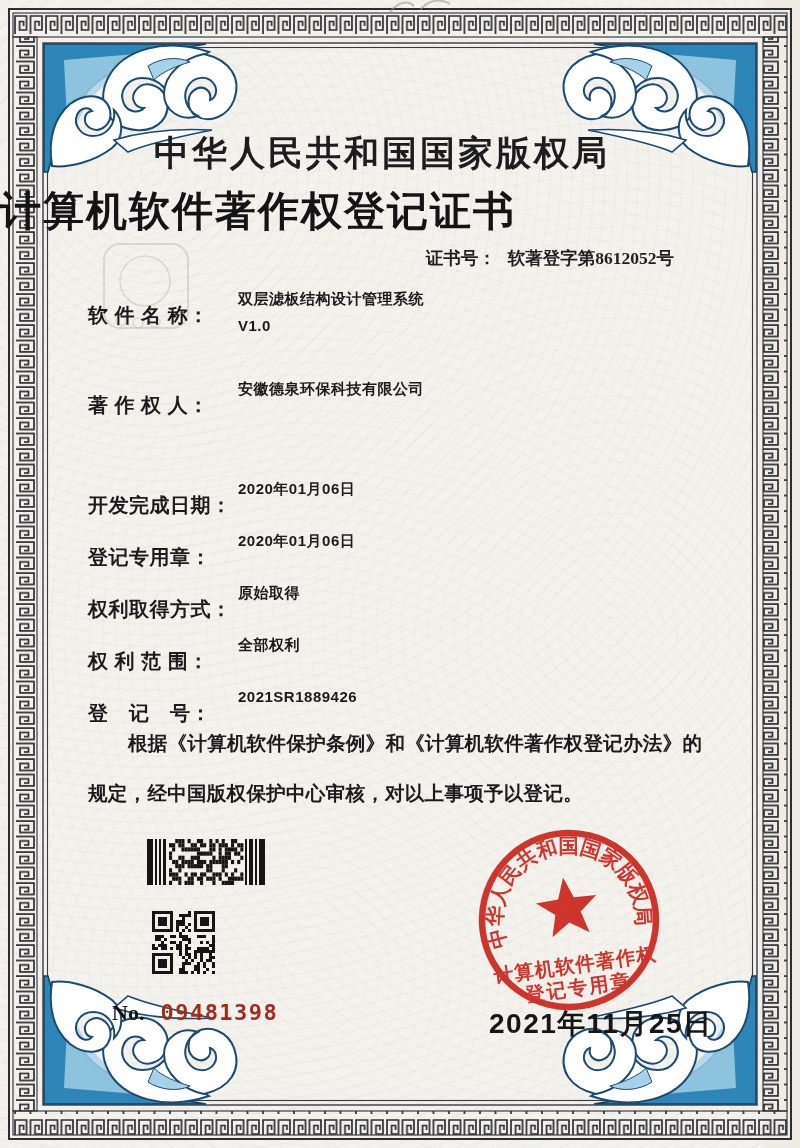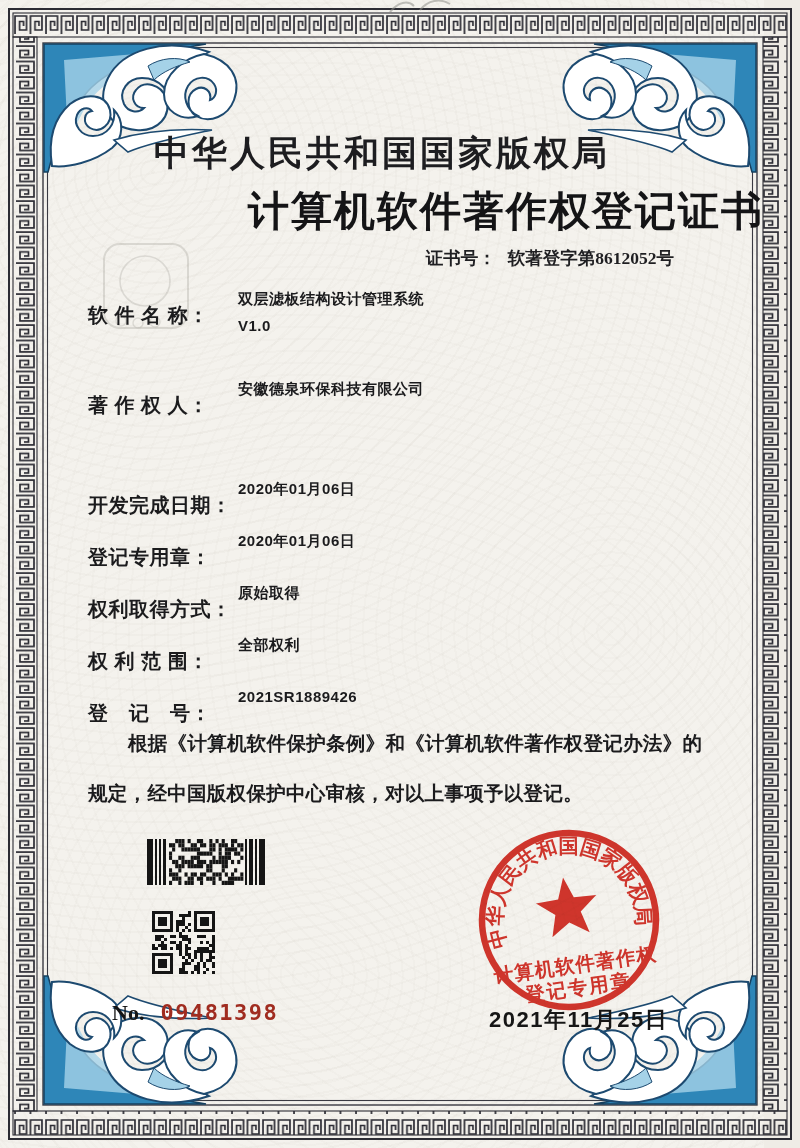--- a/index.html
+++ b/index.html
@@ -19,21 +19,21 @@
   .abs{position:absolute;}
   svg{display:block;}
   .border-svg{position:absolute;left:0;top:0;z-index:1;pointer-events:none;}
   .ghost{position:absolute;left:101px;top:241px;z-index:1;opacity:.5;}
   .authority{
     position:absolute;top:130px;left:0;width:100%;text-align:center;z-index:2;
     font-family:"Liberation Serif","DejaVu Serif",serif;
     font-size:35px;font-weight:700;letter-spacing:3px;color:#1d1d20;
   }
   .cert-title{
-    position:absolute;top:184px;left:0;width:100%;text-align:right;z-index:2;
+    position:absolute;top:184px;left:0;width:100%;text-align:left;z-index:2;
     font-family:"Liberation Serif","DejaVu Serif",serif;
     font-size:41px;font-weight:700;letter-spacing:2px;color:#141416;
   }
   .cert-no{
     position:absolute;top:246px;right:90px;z-index:2;
     font-family:"Liberation Serif","DejaVu Serif",serif;
     font-size:17.5px;font-weight:700;color:#1f1f22;
   }
   .cert-no .v{margin-left:12px;}
   .row{position:absolute;left:0;width:100%;z-index:2;}
@@ -54,21 +54,21 @@
     position:absolute;left:112px;top:1000px;z-index:2;
     font-family:"Liberation Serif","DejaVu Serif",serif;
     font-size:22px;font-weight:700;color:#141414;
   }
   .serial .num{
     font-family:"DejaVu Sans Mono","Liberation Mono",monospace;
     font-weight:700;color:#a02c20;letter-spacing:1.5px;margin-left:16px;
   }
   .issue-date{
     position:absolute;left:489px;top:1005px;z-index:3;
-    font-size:22px;font-weight:700;color:#161616;letter-spacing:1.5px;
+    font-size:28px;font-weight:700;color:#161616;letter-spacing:1.5px;
   }
   .seal-svg{position:absolute;left:0;top:0;z-index:5;mix-blend-mode:multiply;opacity:.93;pointer-events:none;}
 </style>
 </head>
 <body>
 
 <div class="page">
 
   <svg class="border-svg" width="800" height="1148" viewBox="0 0 800 1148">
     <defs>

